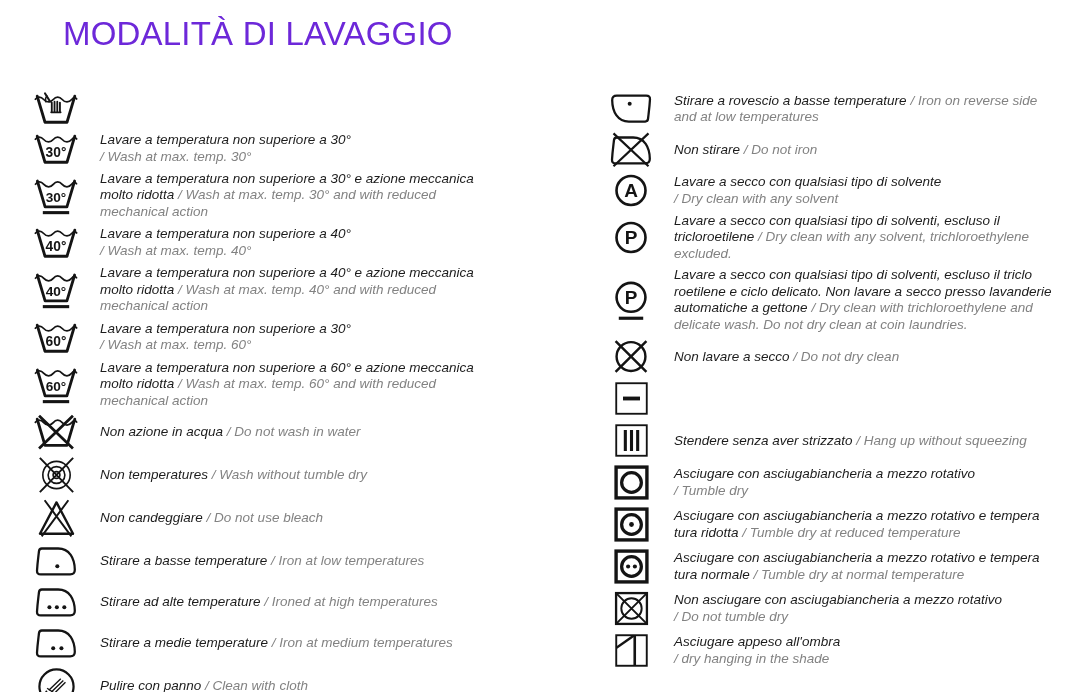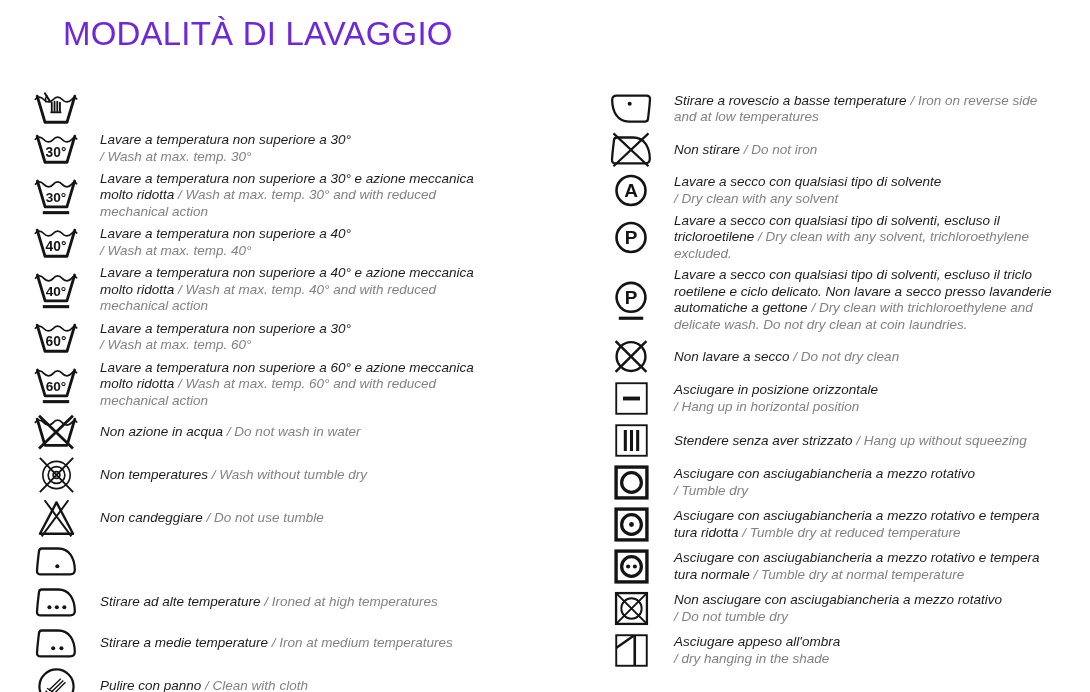--- a/index.html
+++ b/index.html
@@ -134,29 +134,30 @@
           </span>
           <p class="txt"><span class="it">Non temperatures</span> <span class="en">/ Wash without tumble dry</span></p>
         </div>
         <div class="row">
           <span class="icon">
             <svg viewBox="0 0 48 46" width="41" height="39">
               <path d="M24,4 L4.5,41 H43.5 Z" fill="none" stroke="#141414" stroke-width="2.8" stroke-linejoin="round"></path>
               <path d="M10,1.5 L41.5,44 M38,1.5 L6.5,44" stroke="#141414" stroke-width="2.3"></path>
             </svg>
           </span>
-          <p class="txt"><span class="it">Non candeggiare</span> <span class="en">/ Do not use tumble</span></p>
+          <p class="txt"><span class="it">Non candeggiare</span> <span class="en">/ Do not use bleach</span></p>
         </div>
         <div class="row">
           <span class="icon">
             <svg viewBox="0 0 48 41" width="42" height="36">
               <path d="M7.8,6.2 H26.5 C39.5,6.2 45.3,17.5 45.5,30.5 Q45.6,35.8 40.2,35.8 H6.6 Q2.1,35.8 2.3,31.6 C2.9,21 4.1,13.8 4.5,9.4 Q4.8,6.2 7.8,6.2 Z" fill="none" stroke="#141414" stroke-width="2.6" stroke-linejoin="round"></path>
               <circle cx="25.5" cy="26.5" r="2.3" fill="#141414"></circle>
             </svg>
           </span>
+          <p class="txt"><span class="it">Stirare a basse temperature</span> <span class="en">/ Iron at low temperatures</span></p>
         </div>
         <div class="row">
           <span class="icon">
             <svg viewBox="0 0 48 41" width="42" height="36">
               <path d="M7.8,6.2 H26.5 C39.5,6.2 45.3,17.5 45.5,30.5 Q45.6,35.8 40.2,35.8 H6.6 Q2.1,35.8 2.3,31.6 C2.9,21 4.1,13.8 4.5,9.4 Q4.8,6.2 7.8,6.2 Z" fill="none" stroke="#141414" stroke-width="2.6" stroke-linejoin="round"></path>
               <circle cx="16.5" cy="26.5" r="2.3" fill="#141414"></circle>
               <circle cx="25" cy="26.5" r="2.3" fill="#141414"></circle>
               <circle cx="33.5" cy="26.5" r="2.3" fill="#141414"></circle>
             </svg>
           </span>
@@ -242,21 +243,20 @@
           </span>
           <p class="txt"><span class="it">Non lavare a secco</span> <span class="en">/ Do not dry clean</span></p>
         </div>
         <div class="row">
           <span class="icon">
             <svg viewBox="0 0 48 48" width="37" height="37">
               <rect x="4.2" y="4.2" width="39.6" height="39.6" fill="none" stroke="#141414" stroke-width="2.4"></rect>
               <path d="M13,24 H35" stroke="#141414" stroke-width="5"></path>
             </svg>
           </span>
-          <p class="txt"><span class="it">Asciugare in posizione orizzontale</span><br><span class="en">/ Hang up in horizontal position</span></p>
         </div>
         <div class="row">
           <span class="icon">
             <svg viewBox="0 0 48 48" width="37" height="37">
               <rect x="4.2" y="4.2" width="39.6" height="39.6" fill="none" stroke="#141414" stroke-width="2.4"></rect>
               <path d="M16,10.5 V37.5 M24,10.5 V37.5 M32,10.5 V37.5" stroke="#141414" stroke-width="4"></path>
             </svg>
           </span>
           <p class="txt"><span class="it">Stendere senza aver strizzato</span> <span class="en">/ Hang up without squeezing</span></p>
         </div>

